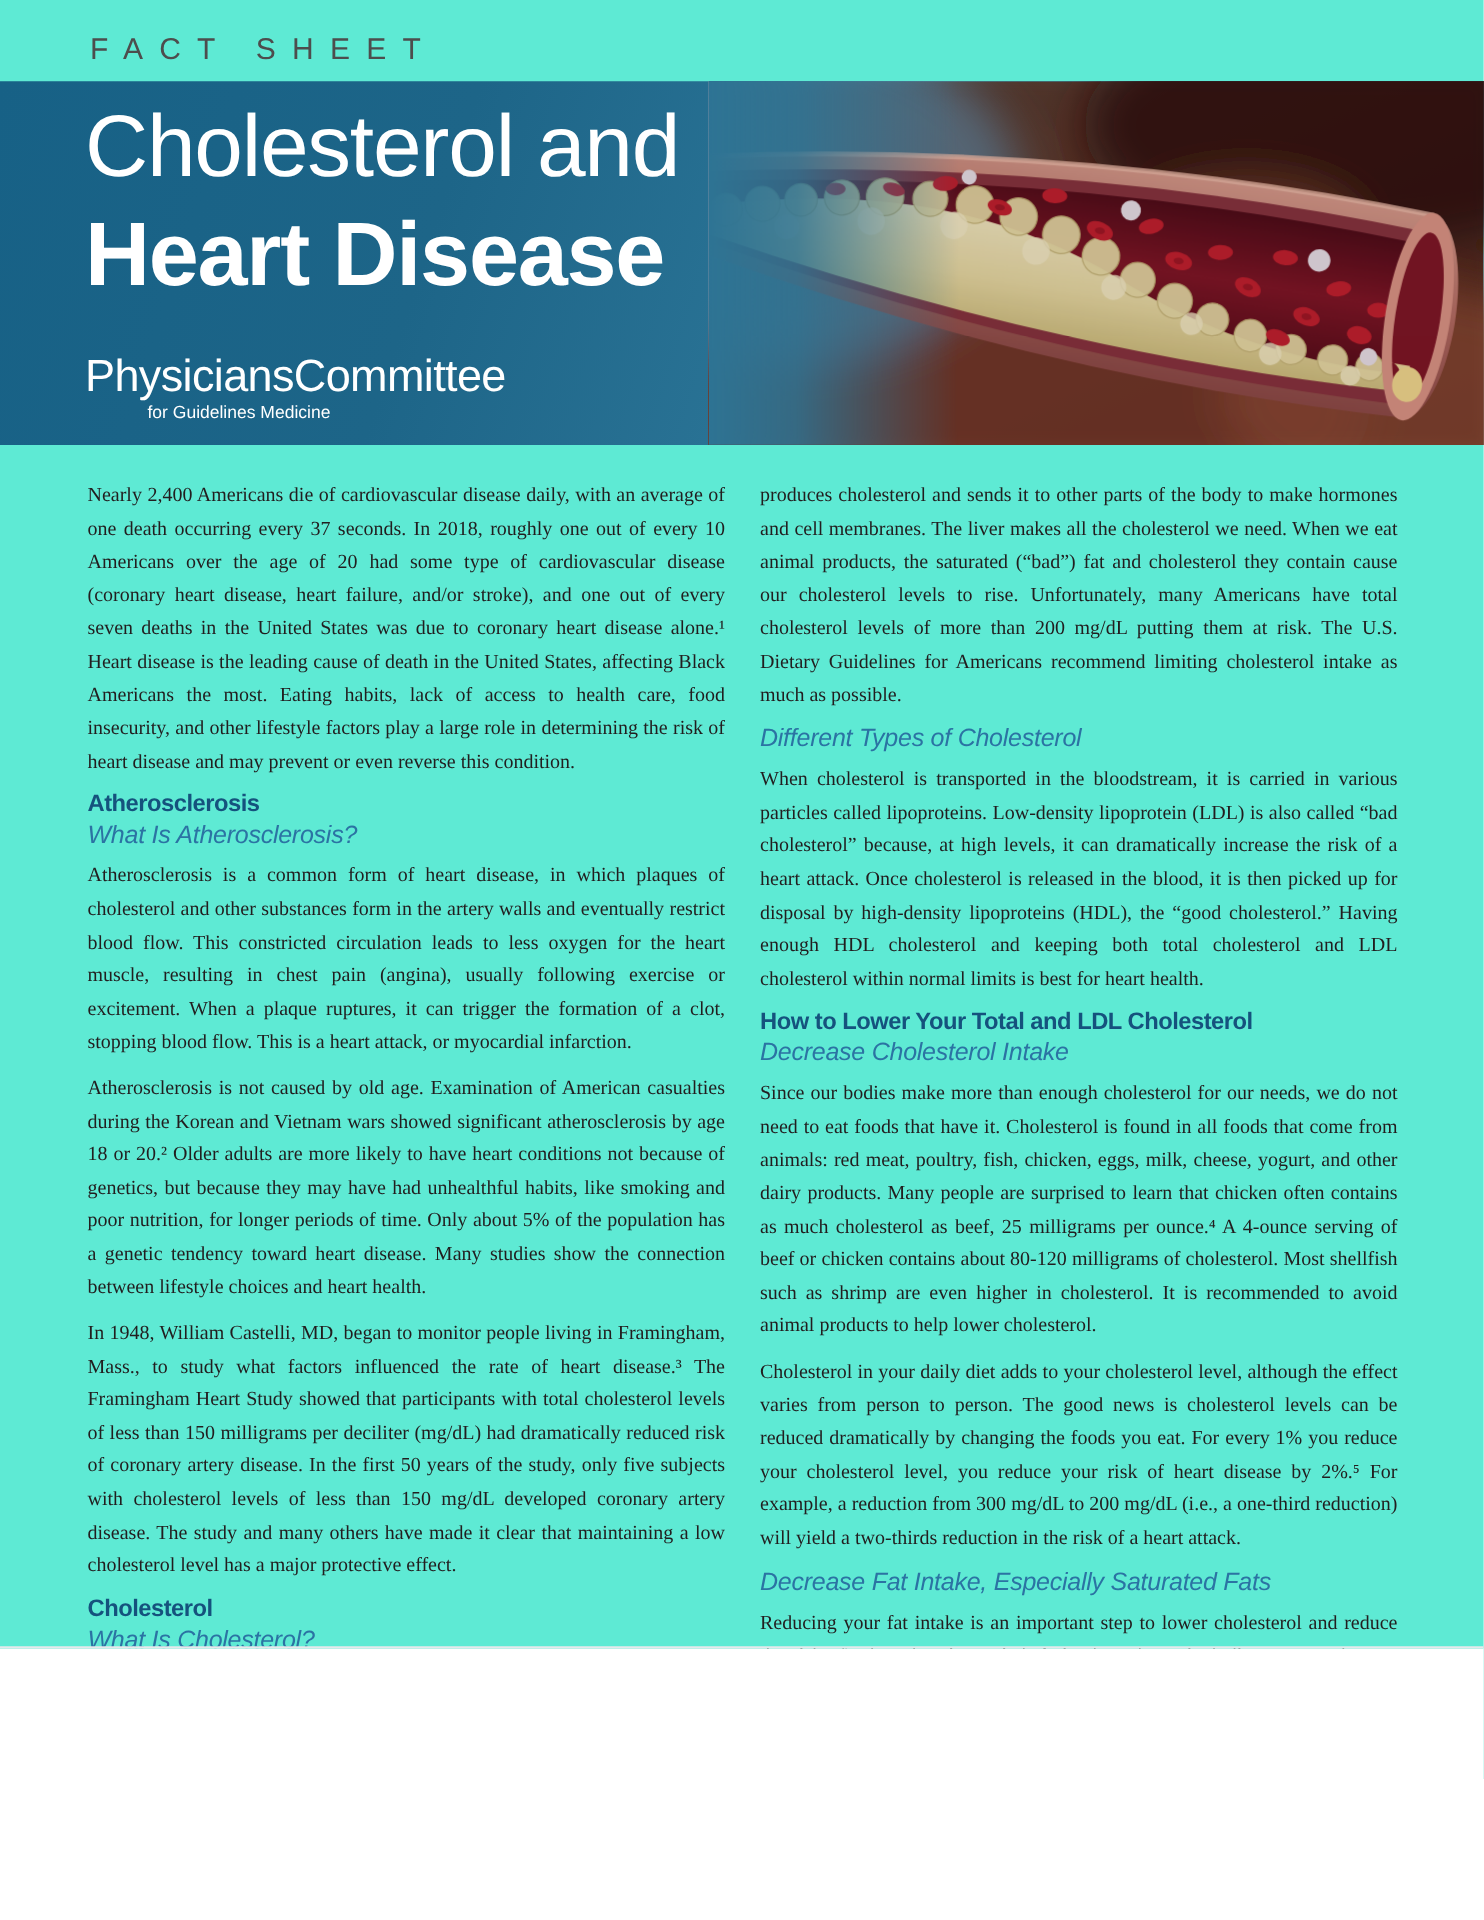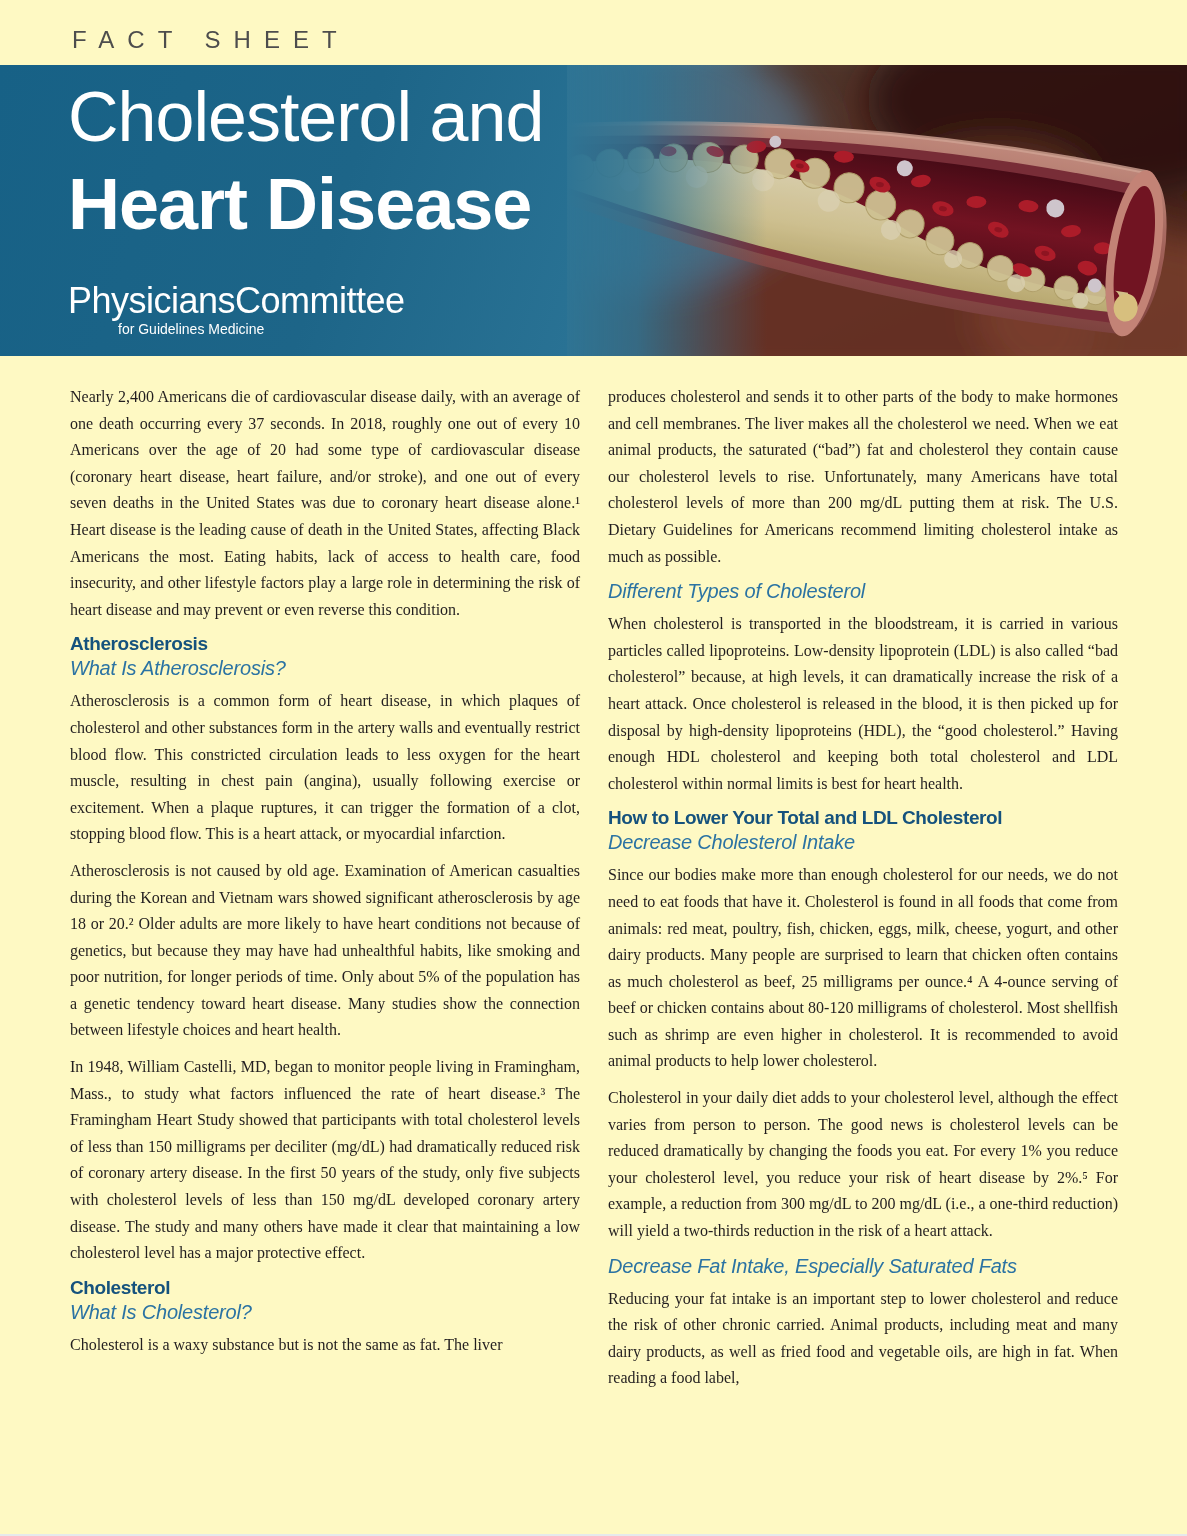--- a/index.html
+++ b/index.html
@@ -1,19 +1,19 @@
 <!DOCTYPE html>
 <html><head>
 <meta charset="utf-8">
 <style>
   html,body{margin:0;padding:0;background:#ffffff;}
   .page{
     position:relative;
-    width:1187px;height:1536px;
-    background:#fef9c3;
+    width:1187px;height:1319px;
+    background:#5eead4;
     overflow:hidden;
     font-family:"Liberation Serif", serif;
   }
   .kicker{
     position:absolute;top:26px;left:72px;
     font-family:"Liberation Sans", sans-serif;
     font-size:24px;font-weight:500;
     letter-spacing:13px;
     color:var(--kicker,#4d4d4d);
   }

